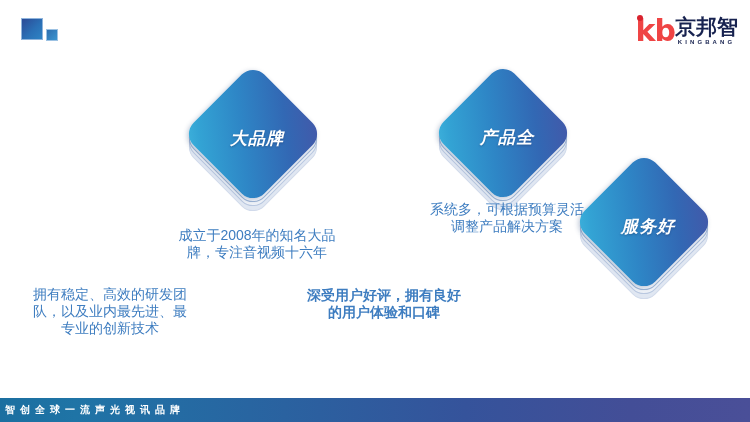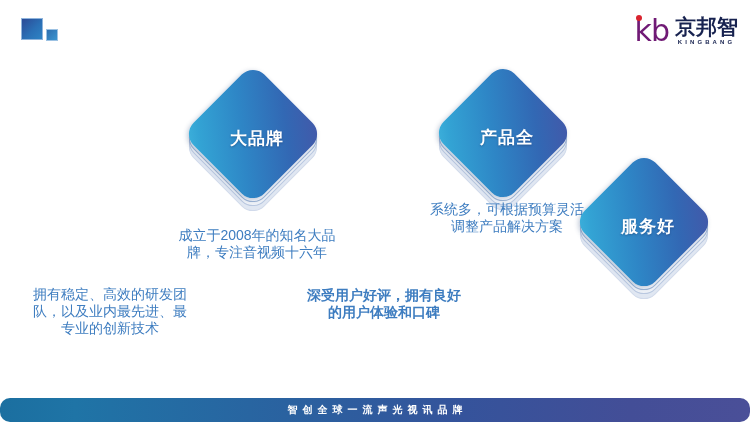--- a/index.html
+++ b/index.html
@@ -53,35 +53,34 @@
   .logo {
     position: absolute;
     right: 12px; top: 12px;
     height: 38px;
     display: flex;
     align-items: center;
   }
   .logo-mark {
     position: relative;
     font-size: 30px;
-    font-weight: normal;
-    color: #701a75;
+    font-weight: bold;
+    color: #ef4444;
     line-height: 30px;
     letter-spacing: -1px;
     font-family: "DejaVu Sans", sans-serif;
   }
   .logo-dot {
     position: absolute;
     left: 1px; top: -1px;
     width: 6px; height: 6px;
     border-radius: 50%;
     background: #d9232e;
   }
   .logo-cn-wrap {
-    margin-left: 6px;
     display: flex;
     flex-direction: column;
     align-items: stretch;
   }
   .logo-cn {
     font-size: 21px;
     font-weight: bold;
     color: #17224f;
     line-height: 22px;
     letter-spacing: 0px;
@@ -98,20 +97,21 @@
 
   
   .stage {
     position: absolute;
     top: 0; left: 0;
     width: 750px;
     height: 396px;
   }
   .node {
     position: absolute;
+    font-style: italic;
   }
   .dia-wrap {
     position: absolute;
     left: 0; top: 0;
     width: 108px;
     height: 108px;
   }
   
   .dia-plate {
     position: absolute;
@@ -175,22 +175,21 @@
 
   
   .footer {
     position: absolute;
     left: 0; bottom: 0;
     width: 750px;
     height: 24px;
     background: linear-gradient(90deg, #1b6fa0 0%, #1f74a6 10%, #2a62a0 38%, #35539b 62%, #434e97 84%, #4a4f98 100%);
     display: flex;
     align-items: center;
-    justify-content: center;
-    border-radius: 10px;
+    justify-content: flex-start;
   }
   .footer-text {
     color: #ffffff;
     font-size: 10px;
     font-weight: bold;
     letter-spacing: 5px;
     text-indent: 5px;
     white-space: nowrap;
   }
 </style>

